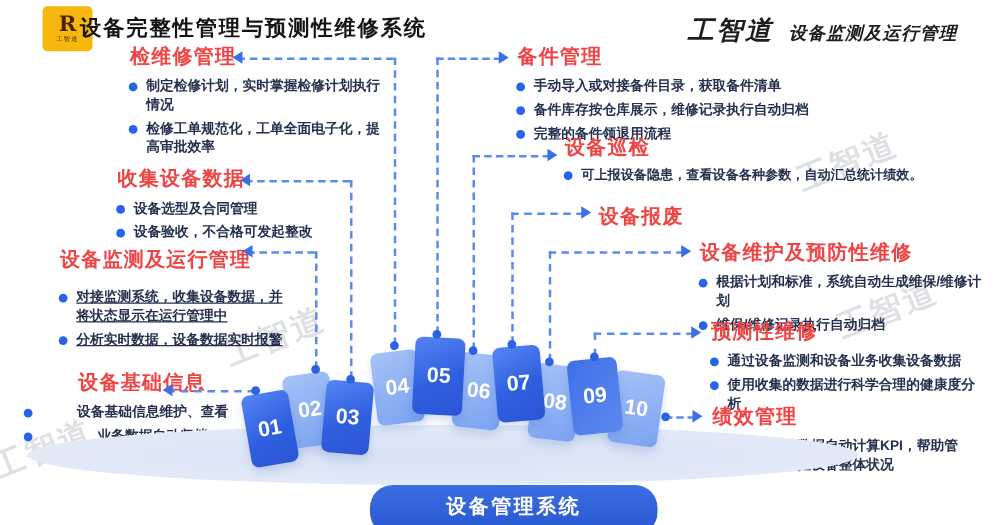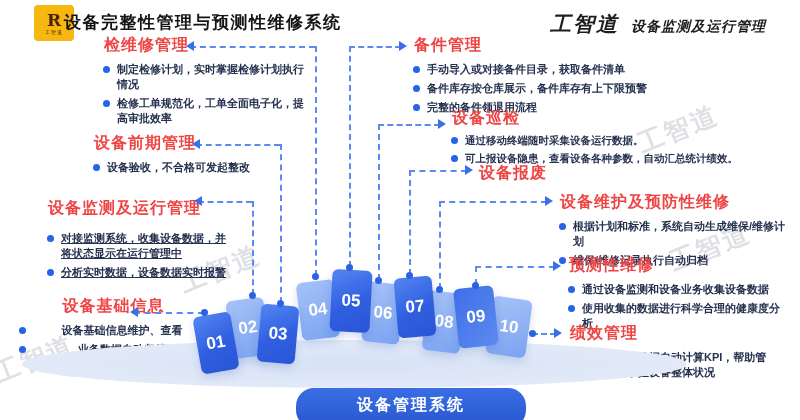--- a/index.html
+++ b/index.html
@@ -105,22 +105,23 @@
   <span class="wm" id="wm-4">工智道</span>
 
   <div class="sec" id="sec-0">
     <h3>检维修管理</h3>
     <ul>
         <li>制定检修计划，实时掌握检修计划执行情况</li>
         <li>检修工单规范化，工单全面电子化，提高审批效率</li>
       </ul>
   </div>
   <div class="sec" id="sec-1">
-    <h3>设备前期管理</h3>
-    <ul>
+    <h3>收集设备数据</h3>
+    <ul>
+        <li>设备选型及合同管理</li>
         <li>设备验收，不合格可发起整改</li>
       </ul>
   </div>
   <div class="sec" id="sec-2">
     <h3>设备监测及运行管理</h3>
     <ul>
         <li>对接监测系统，收集设备数据，并将状态显示在运行管理中</li>
         <li>分析实时数据，设备数据实时报警</li>
       </ul>
   </div>
@@ -129,28 +130,27 @@
     <ul>
         <li>设备基础信息维护、查看</li>
         <li>业务数据自动归档</li>
       </ul>
   </div>
 
   <div class="sec" id="sec-4">
     <h3>备件管理</h3>
     <ul>
         <li>手动导入或对接备件目录，获取备件清单</li>
-        <li>备件库存按仓库展示，备件库存有上下限预警</li>
+        <li>备件库存按仓库展示，维修记录执行自动归档</li>
         <li>完整的备件领退用流程</li>
       </ul>
   </div>
   <div class="sec" id="sec-5">
     <h3>设备巡检</h3>
     <ul>
-        <li>通过移动终端随时采集设备运行数据。</li>
         <li>可上报设备隐患，查看设备各种参数，自动汇总统计绩效。</li>
       </ul>
   </div>
   <div class="sec" id="sec-6">
     <h3>设备报废</h3>
   </div>
   <div class="sec" id="sec-7">
     <h3>设备维护及预防性维修</h3>
     <ul>
         <li>根据计划和标准，系统自动生成维保/维修计划</li>

